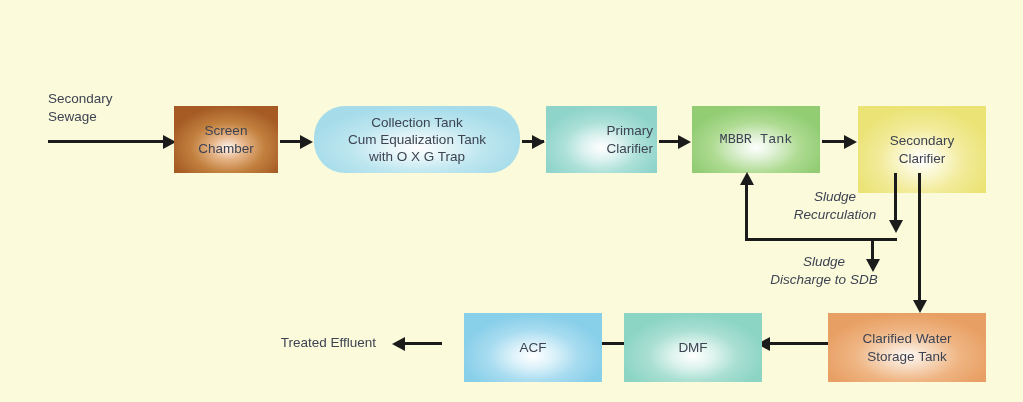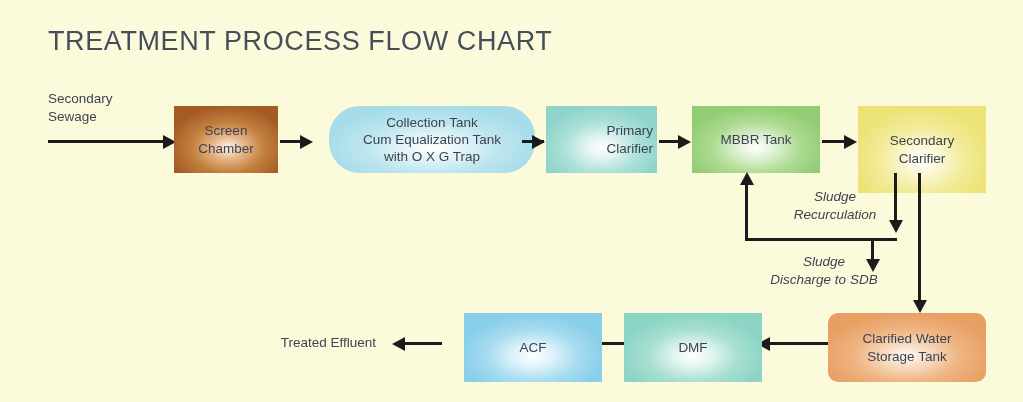--- a/index.html
+++ b/index.html
@@ -29,21 +29,21 @@
   }
   .box-label { display: block; width: 100%; padding: 0 4px; }
 
   .c-brown  { background: radial-gradient(ellipse 58% 62% at 52% 62%, #fdf4ee 0%, #e6b487 28%, #c2813f 60%, #a65b25 100%); }
   .c-cyan   { background: radial-gradient(ellipse 52% 62% at 50% 62%, #ffffff 0%, #dff3f7 32%, #bde6ef 62%, #a6dcea 100%); }
   .c-teal   { background: radial-gradient(ellipse 55% 62% at 50% 62%, #ffffff 0%, #dcf2ef 30%, #abe0d8 62%, #8fd4cb 100%); text-align: right; }
   .c-green  { background: radial-gradient(ellipse 55% 62% at 50% 62%, #ffffff 0%, #ddf0d2 28%, #aedb92 62%, #92cd74 100%); }
   .c-yellow { background: radial-gradient(ellipse 55% 62% at 50% 62%, #ffffff 0%, #fbf8d6 26%, #f2eb9a 60%, #ebe375 100%); }
   .c-blue   { background: radial-gradient(ellipse 52% 60% at 50% 62%, #ffffff 0%, #ddf2fa 28%, #a8dcf0 62%, #88cfe9 100%); }
   .c-mint   { background: radial-gradient(ellipse 52% 60% at 50% 62%, #ffffff 0%, #dff4ee 28%, #a9dfd2 62%, #8cd5c5 100%); }
-  .c-orange { background: radial-gradient(ellipse 55% 62% at 50% 62%, #fff9f4 0%, #f7dcc3 26%, #efb583 60%, #e89f63 100%); border-radius: 10px; }
+  .c-orange { background: radial-gradient(ellipse 55% 62% at 50% 62%, #fff9f4 0%, #f7dcc3 26%, #efb583 60%, #e89f63 100%); }
 
   
   .lbl {
     position: absolute; color: #3d4352;
     font-size: 13.5px; line-height: 1.3; white-space: pre-line;
   }
   .lbl-center { text-align: center; font-style: italic; }
   .lbl-right  { text-align: right; }
 
   
@@ -54,54 +54,53 @@
   .arrow-r { border-top: 7px solid transparent; border-bottom: 7px solid transparent; border-left: 13px solid #1b1b1b; }
   .arrow-l { border-top: 7px solid transparent; border-bottom: 7px solid transparent; border-right: 13px solid #1b1b1b; }
   .arrow-u { border-left: 7px solid transparent; border-right: 7px solid transparent; border-bottom: 13px solid #1b1b1b; }
   .arrow-d { border-left: 7px solid transparent; border-right: 7px solid transparent; border-top: 13px solid #1b1b1b; }
 </style>
 </head>
 <body>
 
 <div id="stage">
 
-  <div class="title">TREATMENT PROCESS FLOW CHART</div>
 
   <div class="lbl" style="left:48px; top:90px;">Secondary
 Sewage</div>
 
   <div class="hline" style="left:48px; top:140px; width:117px;"></div>
   <div class="arrow arrow-r" style="left:163px; top:135px;"></div>
 
   <div class="box c-brown" style="left:174px; top:106px; width:104px; height:67px;">
     <span class="box-label">Screen
 Chamber</span>
   </div>
 
   <div class="hline" style="left:280px; top:140px; width:22px;"></div>
   <div class="arrow arrow-r" style="left:300px; top:135px;"></div>
 
-  <div class="box c-cyan" style="left:329px; top:106px; width:206px; height:67px;border-radius:31px;">
+  <div class="box c-cyan" style="left:314px; top:106px; width:206px; height:67px;border-radius:31px;">
     <span class="box-label">Collection Tank
 Cum Equalization Tank
 with O X G Trap</span>
   </div>
 
   <div class="hline" style="left:522px; top:140px; width:22px;"></div>
   <div class="arrow arrow-r" style="left:532px; top:135px;"></div>
 
   <div class="box c-teal" style="left:546px; top:106px; width:111px; height:67px;">
     <span class="box-label">Primary
 Clarifier</span>
   </div>
 
   <div class="hline" style="left:659px; top:140px; width:22px;"></div>
   <div class="arrow arrow-r" style="left:678px; top:135px;"></div>
 
-  <div class="box c-green" style="left:692px; top:106px; width:128px; height:67px;">
+  <div class="box c-green" style="left:692px; top:106px; width:128px; height:67px;font-family:Liberation Mono, monospace;">
     <span class="box-label">MBBR Tank</span>
   </div>
 
   <div class="hline" style="left:822px; top:140px; width:22px;"></div>
   <div class="arrow arrow-r" style="left:844px; top:135px;"></div>
 
   <div class="box c-yellow" style="left:858px; top:106px; width:128px; height:87px;">
     <span class="box-label">Secondary
 Clarifier</span>
   </div>

